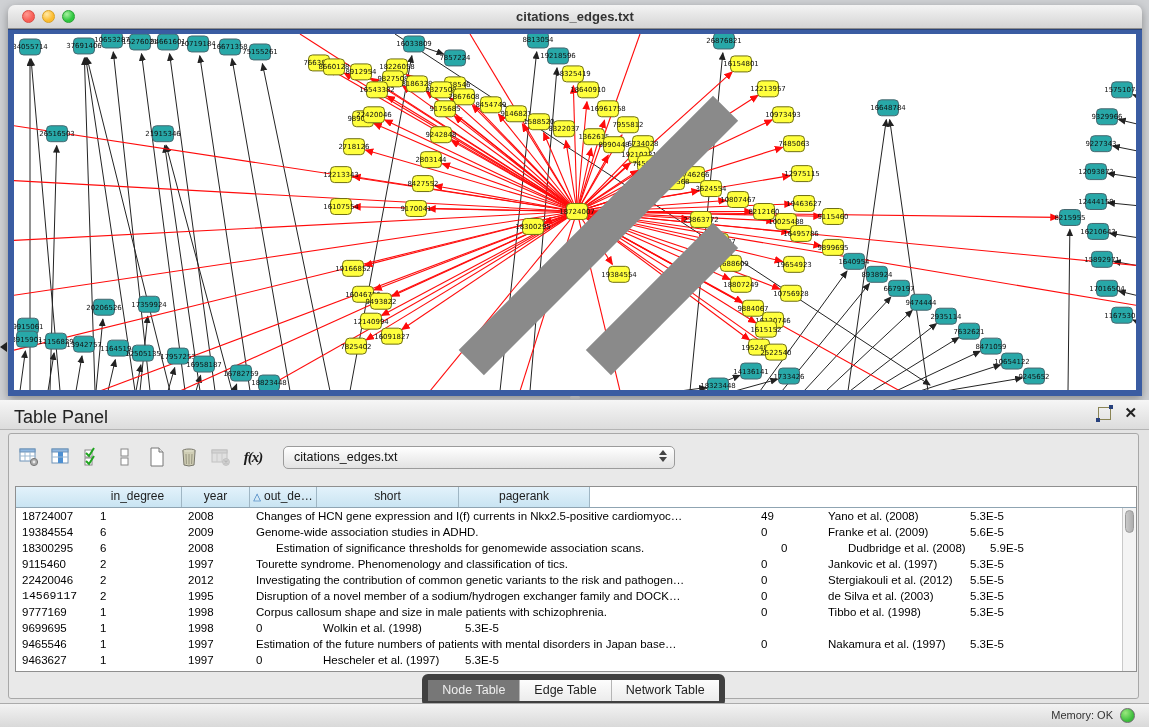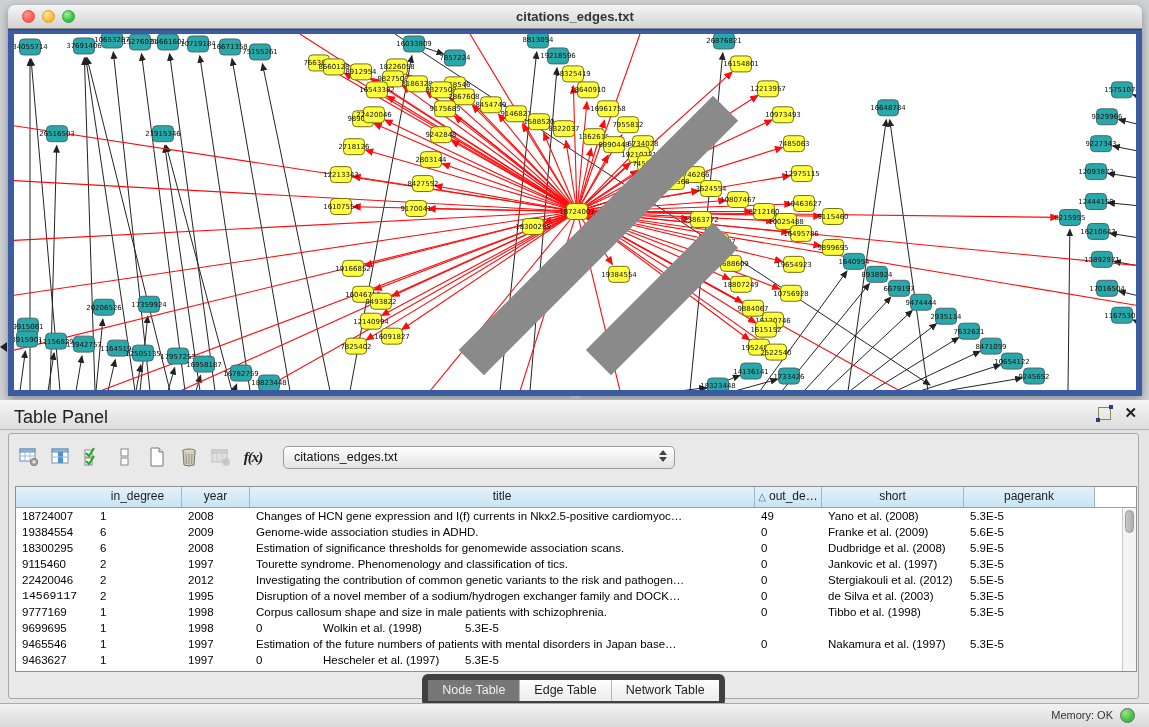--- a/index.html
+++ b/index.html
@@ -797,21 +797,20 @@
             <i class="arr-dn"></i>
           </span>
       </div>
     </div>
 
     <div class="grid">
       <div class="thead">
           <div class="th" style="width: 78px; margin-top: 32px;">name</div>
           <div class="th" style="width: 88px;">in_degree</div>
           <div class="th" style="width: 68px;">year</div>
-          <div class="th" style="width: 505px;">title</div>
           <div class="th" style="width: 67px;"><span class="sort">△</span>out_de…</div>
           <div class="th" style="width: 142px;">short</div>
           <div class="th" style="width: 131px;">pagerank</div>
           <div class="th" style="flex: 1 1 0%; border-right: none; background: rgb(255, 255, 255);"></div>
         </div>
       <div class="tbody">
           <div class="tr">
             <div class="td" style="width: 78px;">18724007</div>
             <div class="td" style="width: 88px;">1</div>
             <div class="td" style="width: 68px;">2008</div>
@@ -826,21 +825,21 @@
             <div class="td" style="width: 68px;">2009</div>
             <div class="td" style="width: 505px;">Genome-wide association studies in ADHD.</div>
             <div class="td" style="width: 67px;">0</div>
             <div class="td" style="width: 142px;">Franke et al. (2009)</div>
             <div class="td" style="width: 131px;">5.6E-5</div>
           </div>
           <div class="tr">
             <div class="td" style="width: 78px;">18300295</div>
             <div class="td" style="width: 88px;">6</div>
             <div class="td" style="width: 68px;">2008</div>
-            <div class="td" style="width: 505px;">Estimation of significance thresholds for genomewide association scans.</div>
+            <div class="td" style="width: 505px; margin-left: 20px;">Estimation of significance thresholds for genomewide association scans.</div>
             <div class="td" style="width: 67px;">0</div>
             <div class="td" style="width: 142px;">Dudbridge et al. (2008)</div>
             <div class="td" style="width: 131px;">5.9E-5</div>
           </div>
           <div class="tr">
             <div class="td" style="width: 78px;">9115460</div>
             <div class="td" style="width: 88px;">2</div>
             <div class="td" style="width: 68px;">1997</div>
             <div class="td" style="width: 505px;">Tourette syndrome. Phenomenology and classification of tics.</div>
             <div class="td" style="width: 67px;">0</div>

